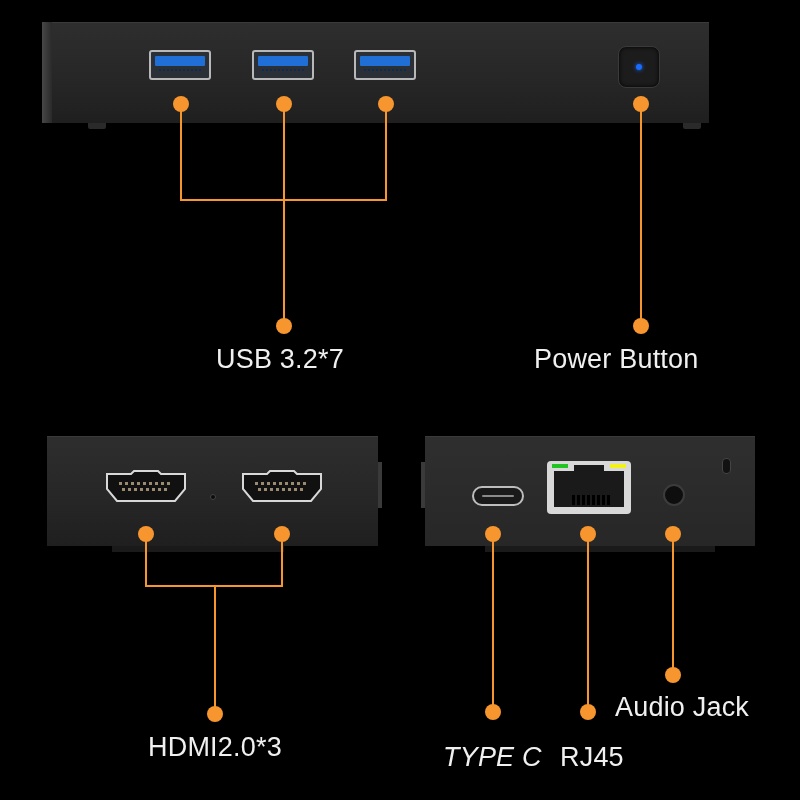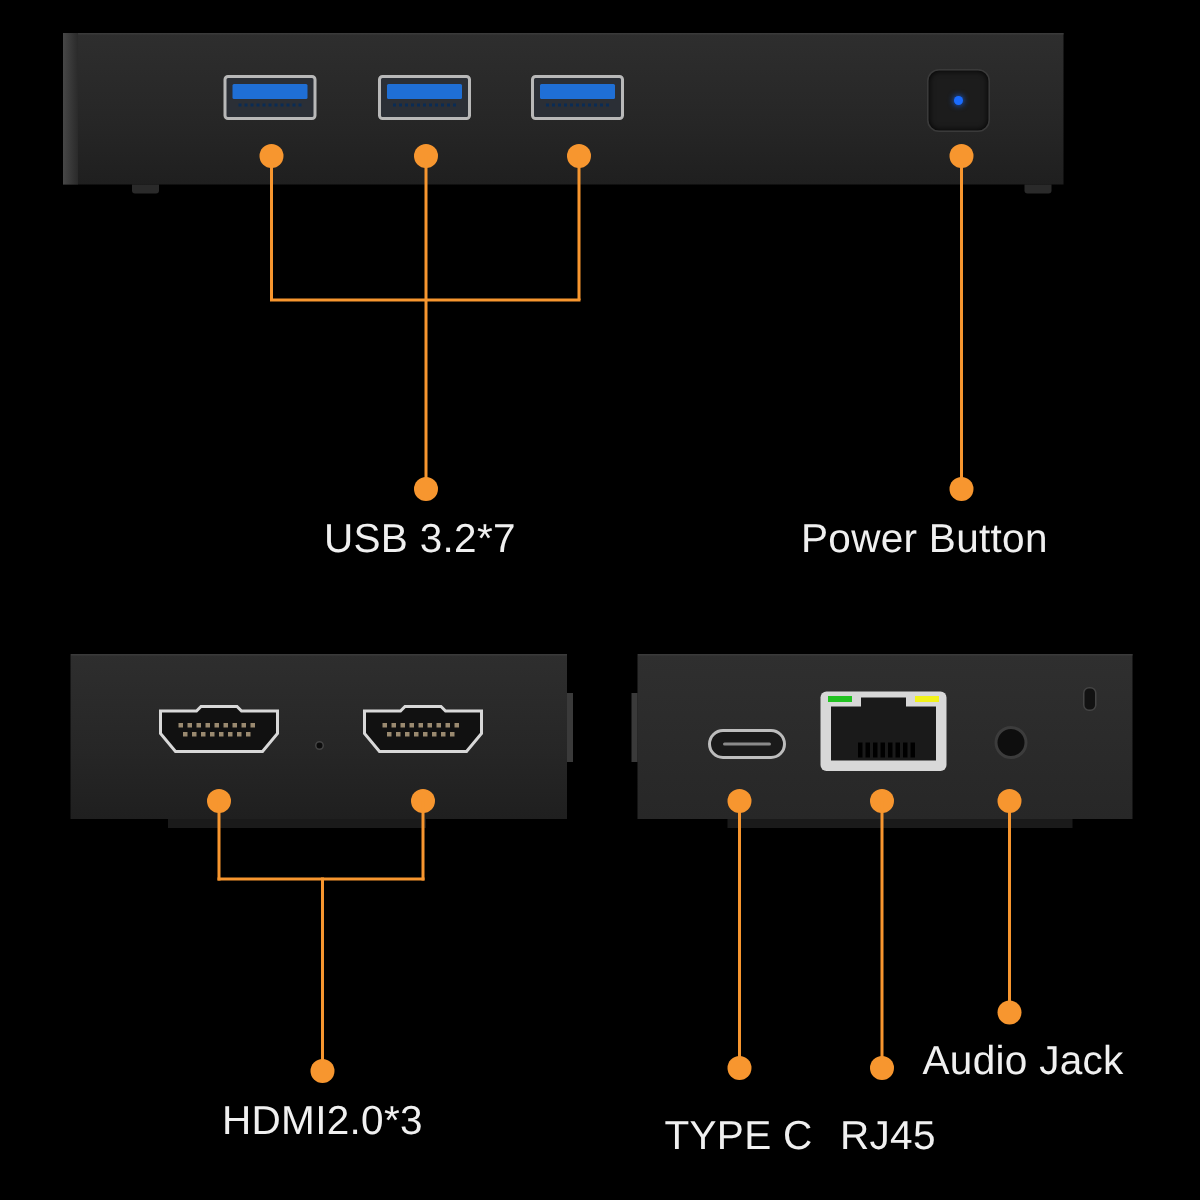--- a/index.html
+++ b/index.html
@@ -169,21 +169,21 @@
     </g>
   </svg>
 </div>
 
 <div class="audio" style="left:663px; top:484px;"></div>
 <div class="kensington" style="left:722px; top:458px;"></div>
 
 <div class="dot" style="left:493px; top:534px;"></div>
 <div class="line" style="left:492px; top:534px; width:2px; height:178px;"></div>
 <div class="dot" style="left:493px; top:712px;"></div>
-<div class="label" style="left:443px; top:742px;">TYPE C</div>
+<div class="label" style="left:443px; top:742px;font-style:italic;">TYPE C</div>
 
 <div class="dot" style="left:588px; top:534px;"></div>
 <div class="line" style="left:587px; top:534px; width:2px; height:178px;"></div>
 <div class="dot" style="left:588px; top:712px;"></div>
 <div class="label" style="left:560px; top:742px;">RJ45</div>
 
 <div class="dot" style="left:673px; top:534px;"></div>
 <div class="line" style="left:672px; top:534px; width:2px; height:141px;"></div>
 <div class="dot" style="left:673px; top:675px;"></div>
 <div class="label" style="left:615px; top:692px;">Audio Jack</div>

